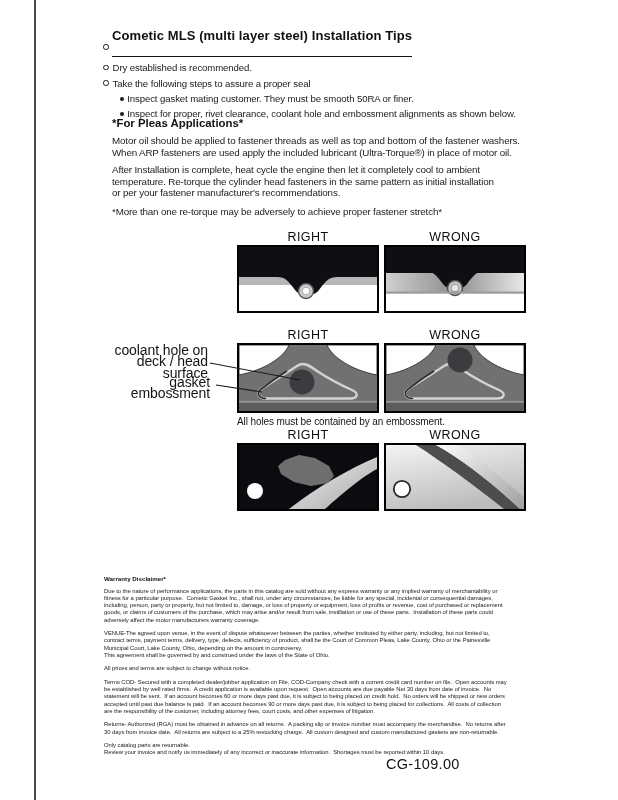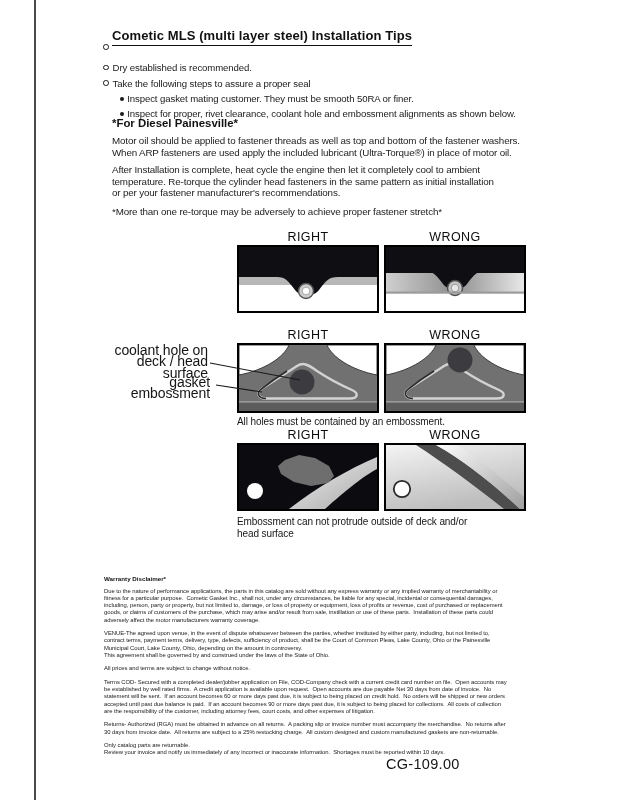--- a/index.html
+++ b/index.html
@@ -6,21 +6,21 @@
   #page{
     position:relative;width:618px;height:800px;background:#ffffff;overflow:hidden;
     font-family:"Liberation Sans","DejaVu Sans",sans-serif;color:#1a1a1a;
   }
   .abs{position:absolute;}
   
   .edge-line{left:34px;top:0;width:2px;height:800px;background:#4a4a4a;}
   
   .title{
     left:112px;top:26px;font-size:13px;font-weight:bold;color:#111;
-    border-bottom:1.6px solid #111;padding-bottom:2px;letter-spacing:0.1px;
+    border-bottom:1.6px solid #111;padding-bottom:13px;letter-spacing:0.1px;
     display:inline-block;
   }
   
   .tips{left:103px;top:45px;width:440px;font-size:9.6px;letter-spacing:-0.1px;}
   .tip-row{display:flex;align-items:baseline;height:15.3px;line-height:15.3px;}
   .tip-row.sub{padding-left:17px;}
   .b-open{width:3.6px;height:3.6px;border:1px solid #1a1a1a;border-radius:50%;
     display:inline-block;flex:0 0 auto;margin-right:4px;position:relative;top:-1px;}
   .b-fill{width:4.2px;height:4.2px;background:#1a1a1a;border-radius:50%;
     display:inline-block;flex:0 0 auto;margin-right:3px;position:relative;top:-1px;}
@@ -79,21 +79,21 @@
     <div class="tip-row sub">
       <span class="b-fill"></span>
       <span>Inspect gasket mating customer.  They must be smooth 50RA or finer.</span>
     </div>
     <div class="tip-row sub">
       <span class="b-fill"></span>
       <span>Inspect for proper, rivet clearance, coolant hole and embossment alignments as shown below.</span>
     </div>
   </div>
 
-  <div class="abs diesel-h">*For Diesel Painesville*</div>
+  <div class="abs diesel-h">*For Pleas Applications*</div>
   <div class="abs bodytxt p1">Motor oil should be applied to fastener threads as well as top and bottom of the fastener washers.
 When ARP fasteners are used apply the included lubricant (Ultra-Torque®) in place of motor oil.</div>
   <div class="abs bodytxt p2">After Installation is complete, heat cycle the engine then let it completely cool to ambient
 temperature. Re-torque the cylinder head fasteners in the same pattern as initial installation
 or per your fastener manufacturer's recommendations.</div>
   <div class="abs bodytxt note">*More than one re-torque may be adversely to achieve proper fastener stretch*</div>
 
   <div class="abs dg-header colL r1h">RIGHT</div>
   <div class="abs dg-header colR r1h">WRONG</div>
 
@@ -200,21 +200,20 @@
             <stop offset="1" stop-color="#9f9f9f"></stop>
         </linearGradient>
       </defs>
       <rect width="138" height="64" fill="url(#gC)"></rect>
       <path d="M30 0 C55 16 88 40 118 64 L134 64 C106 38 76 14 50 0 Z" fill="#4d4d4d"></path>
       <path d="M50 0 C76 14 106 38 134 64 L138 64 V52 C112 30 88 10 70 0 Z" fill="url(#gD)"></path>
       <circle cx="16" cy="44" r="8.2" fill="#ffffff" stroke="#2a2a2a" stroke-width="1.8"></circle>
     </svg>
   </div>
 
-  <div class="abs caption c3">Embossment can not protrude outside of deck and/or head surface</div>
 
   <div class="abs fine">
     <div class="fine-h">Warranty Disclaimer*</div>
     <p>Due to the nature of performance applications, the parts in this catalog are sold without any express warranty or any implied warranty of merchantability or
 fitness for a particular purpose.  Cometic Gasket Inc., shall not, under any circumstances, be liable for any special, incidental or consequential damages,
 including, person, party or property, but not limited to, damage, or loss of property or equipment, loss of profits or revenue, cost of purchased or replacement
 goods, or claims of customers of the purchase, which may arise and/or result from sale, instillation or use of these parts.  Installation of these parts could
 adversely affect the motor manufacturers warranty coverage.</p>
     <p>VENUE-The agreed upon venue, in the event of dispute whatsoever between the parties, whether instituted by either party, including, but not limited to,
 contract terms, payment terms, delivery, type, defects, sufficiency of product, shall be the Court of Common Pleas, Lake County, Ohio or the Painesville

